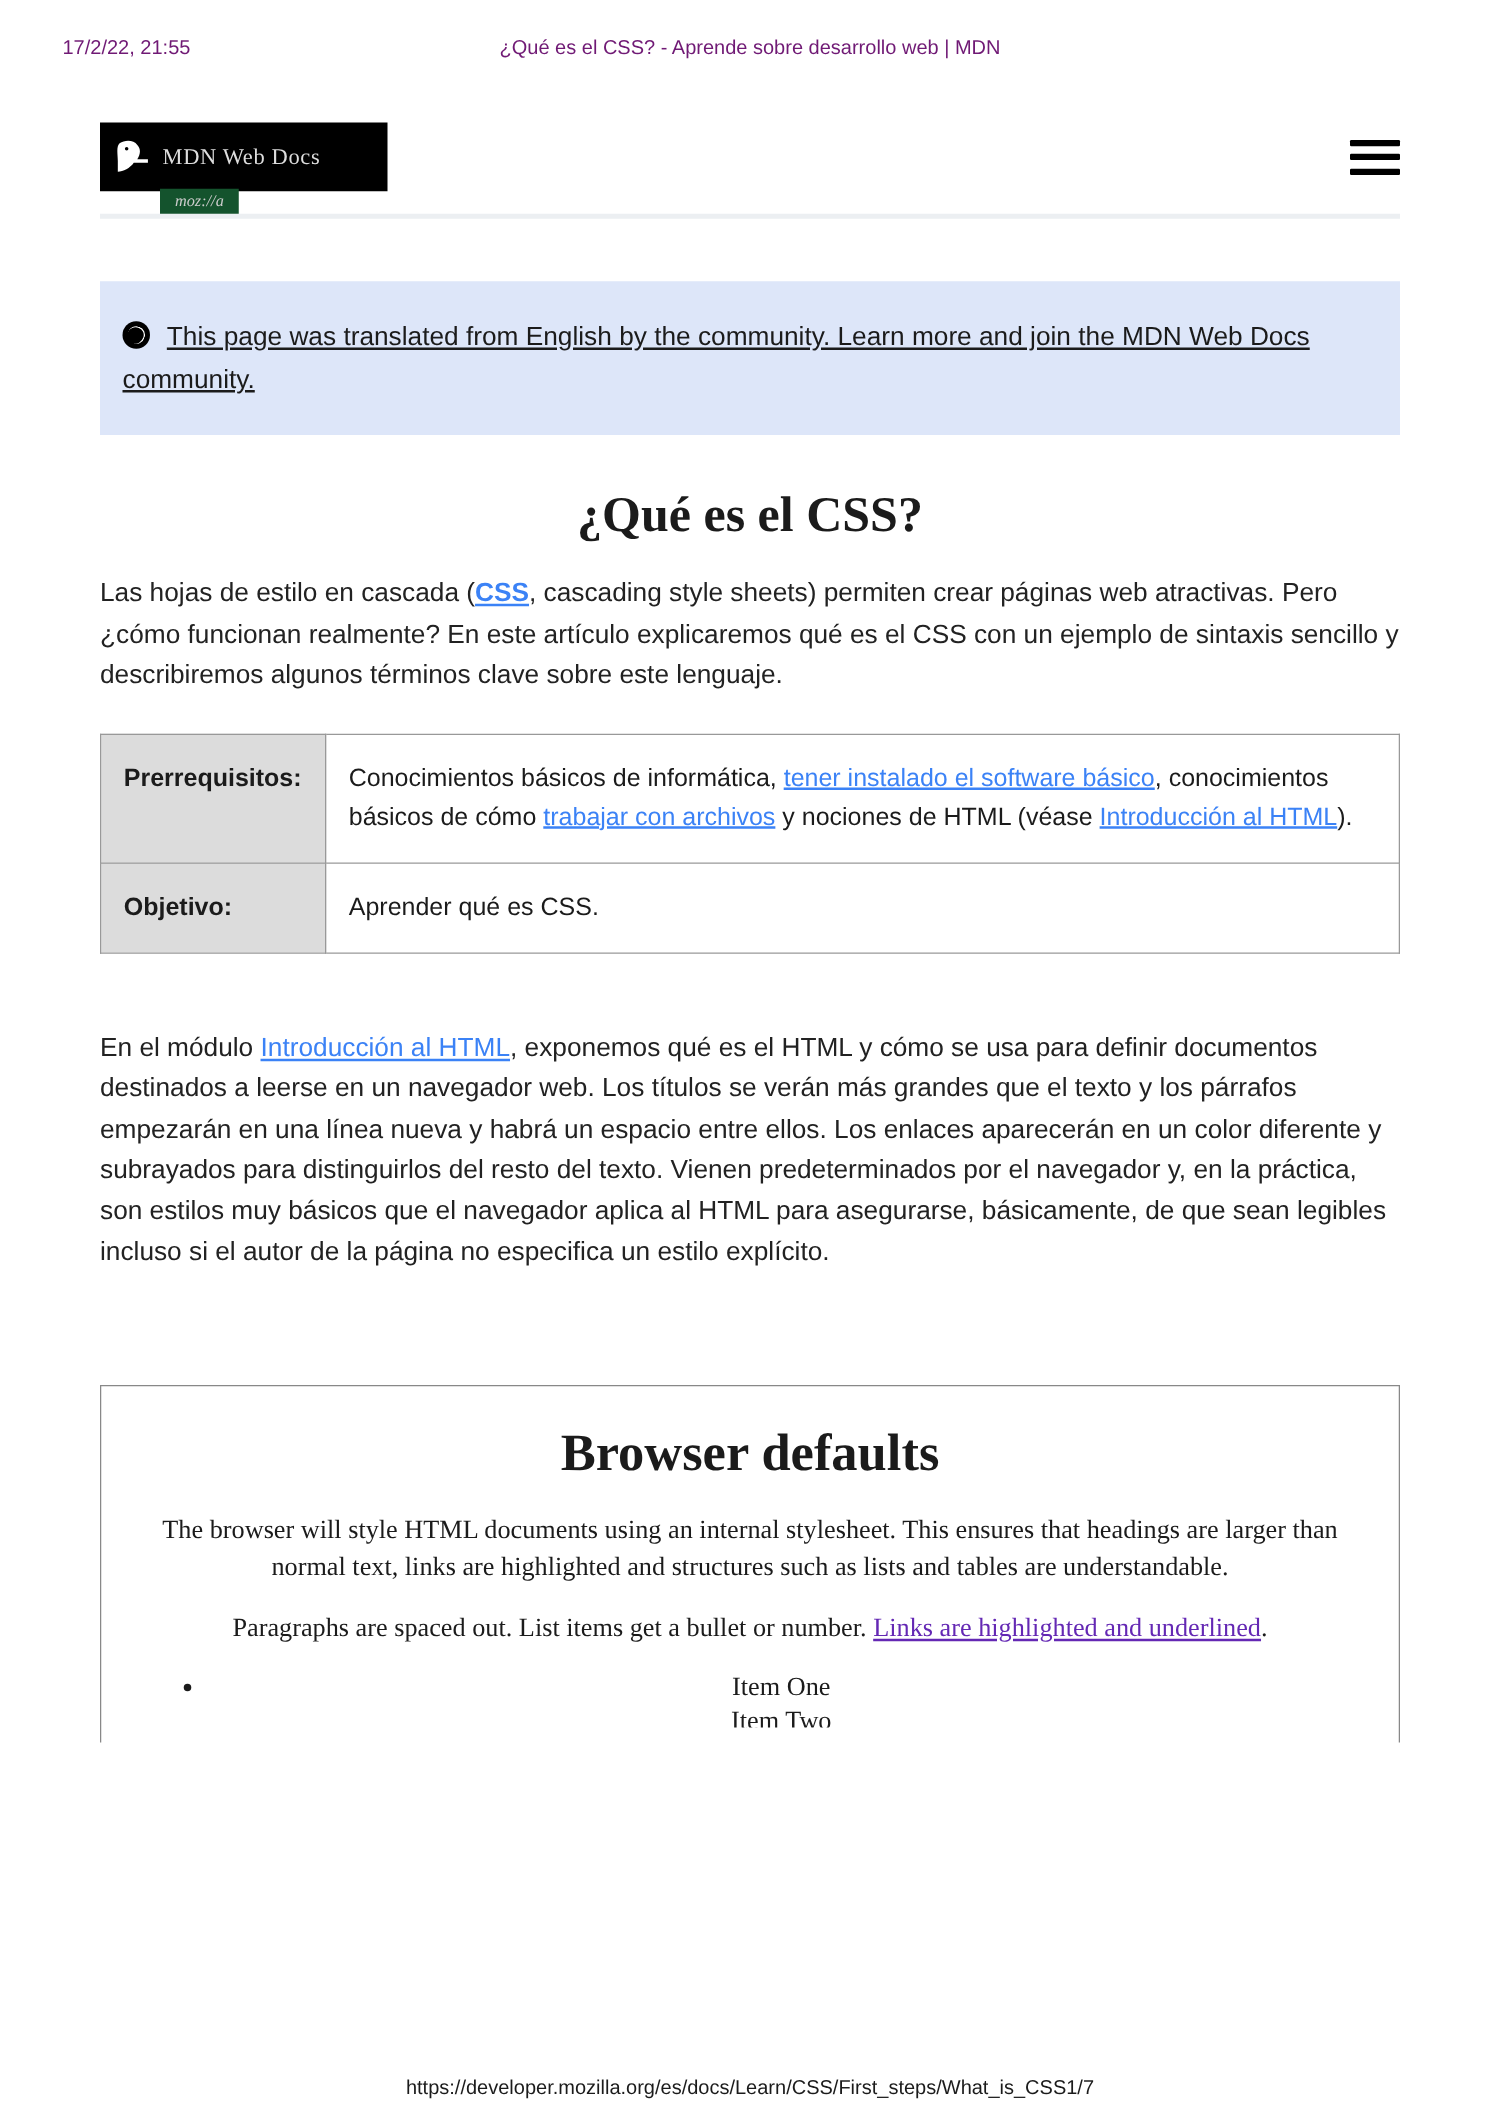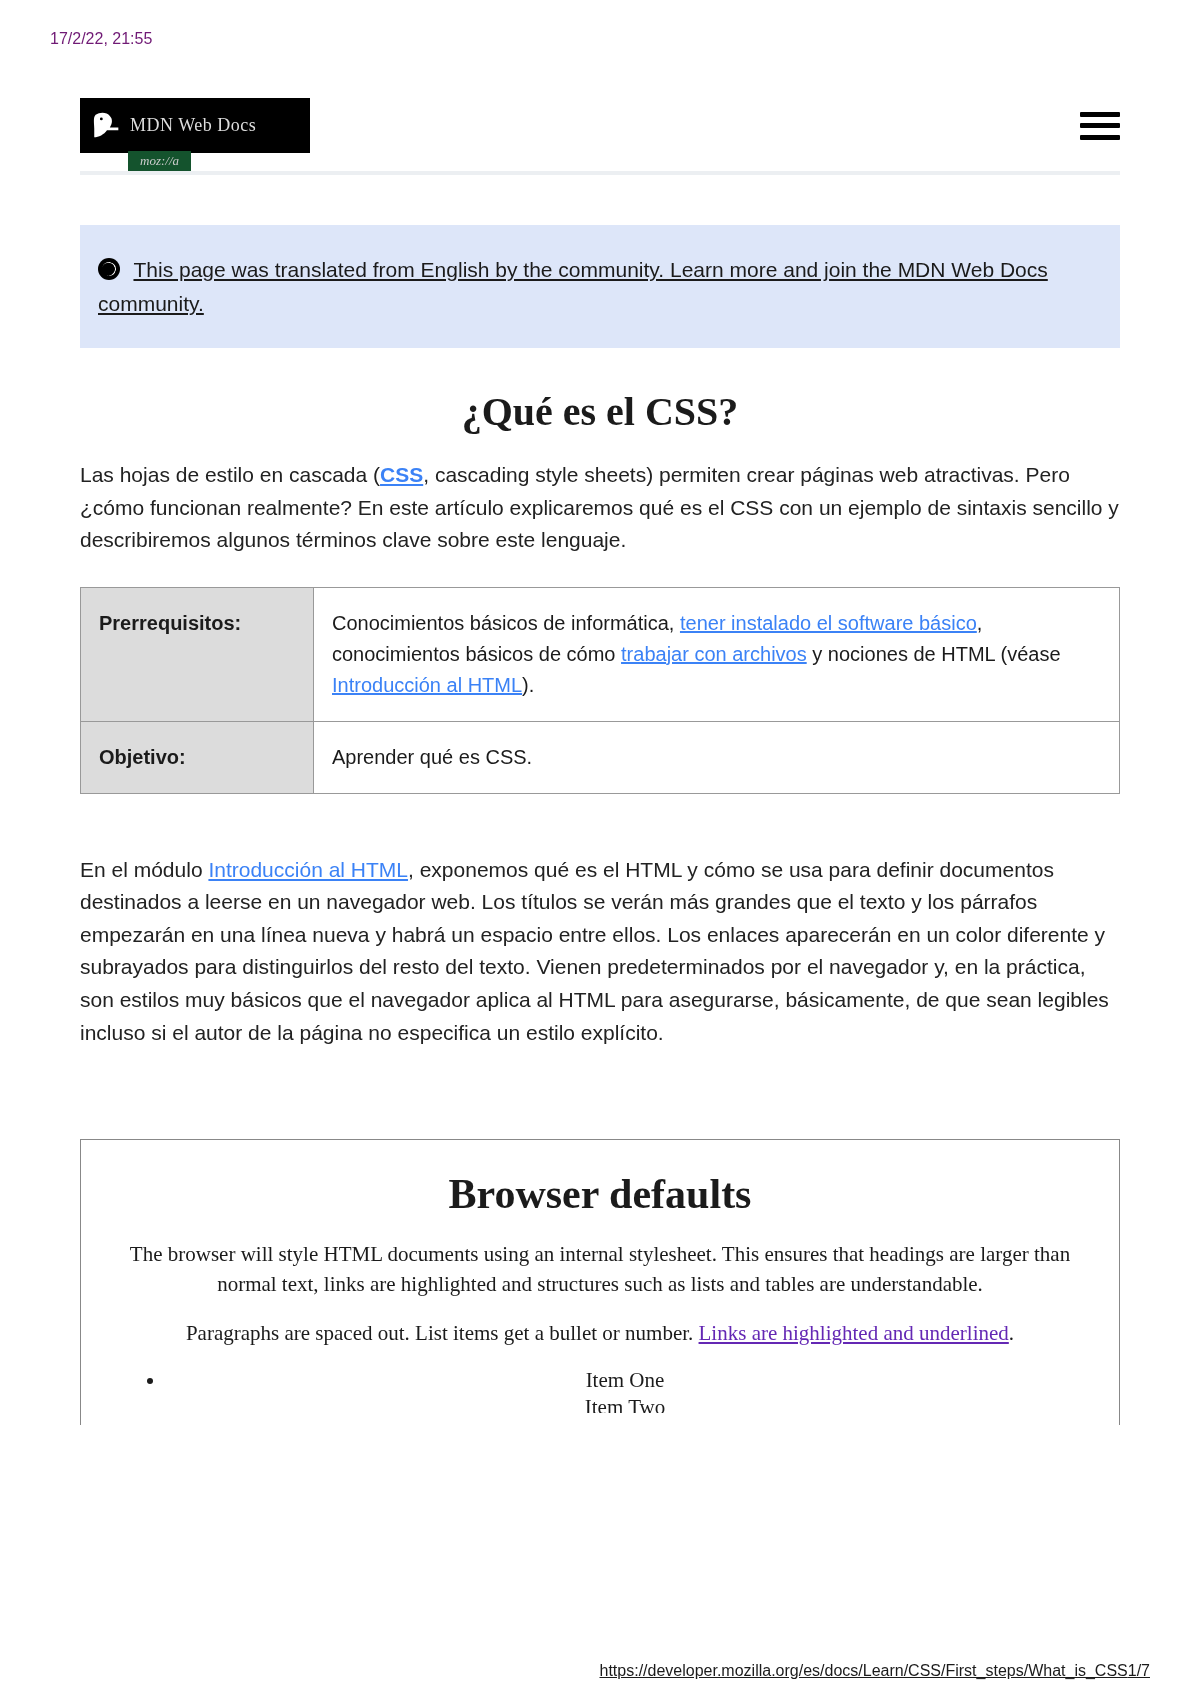--- a/index.html
+++ b/index.html
@@ -79,51 +79,51 @@
   table.meta td, table.meta th {
     border: 1.5px solid #999;
     padding: 20px 18px;
     font-size: 20px;
     line-height: 1.55;
     vertical-align: top;
   }
   table.meta th {
     background: #dcdcdc;
     text-align: left;
-    width: 233px;
+    width: 180px;
     font-weight: bold;
   }
   .example-box {
     margin: 90px 80px 0 80px;
     border: 1px solid #888;
     border-bottom: none;
     padding: 30px 35px 10px 35px;
     font-family: 'Times New Roman', Times, serif;
     text-align: center;
   }
   .example-box h2 { font-size: 42px; font-weight: bold; margin-bottom: 22px; }
   .example-box p { font-size: 21px; line-height: 1.4; margin-bottom: 20px; }
   .example-box a { color: #6428b4; }
   .example-box ul { margin-left: 50px; font-size: 21px; }
   .example-box ul li { margin-bottom: 2px; }
   .example-box .cut { overflow:hidden; height:18px; }
   .print-footer {
     position: absolute;
     bottom: 18px;
     left: 50px; right: 50px;
-    display:flex; justify-content:flex-end;
+    display:flex; justify-content:center;
     font-size: 16px;
-    text-decoration: underline;
   }
 </style>
 </head>
 <body>
 
 <div class="print-header">
   <div class="dt">17/2/22, 21:55</div>
+  <div class="title">¿Qué es el CSS? - Aprende sobre desarrollo web | MDN</div>
   <div class="sp"></div>
 </div>
 
 <div class="topbar">
   <div class="logo">
     <svg width="34" height="34" viewBox="0 0 24 24">
       <path fill="#fff" d="M4 4 C7 2 12 2 14 5 C16 7 16 10 14 13 L20 13 L20 15 L12 15 C10 18 6 20 3 20 L3 14 C3 10 2 6 4 4 Z M7 7 a1 1 0 1 0 2 0 a1 1 0 1 0 -2 0"></path>
     </svg>
     <span class="logo-text">MDN Web Docs</span>
     <span class="logo-sub">moz://a</span>

